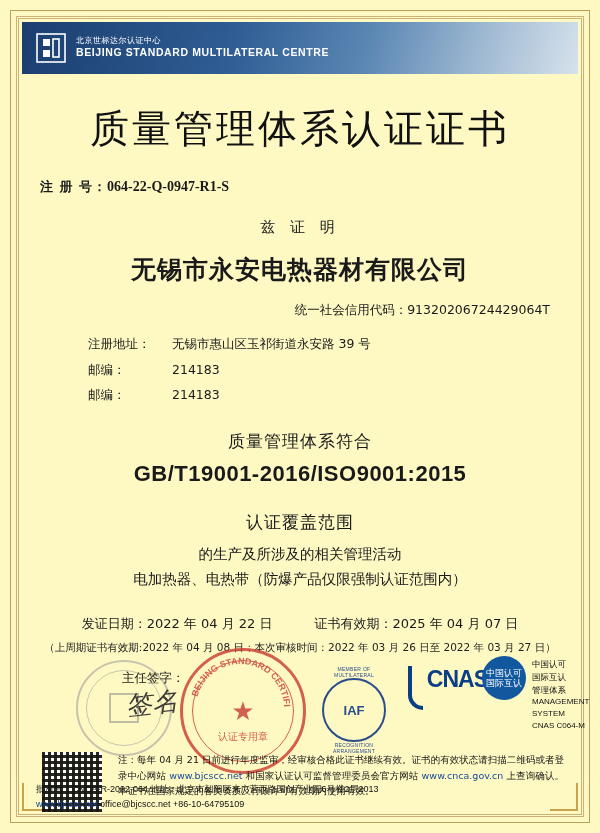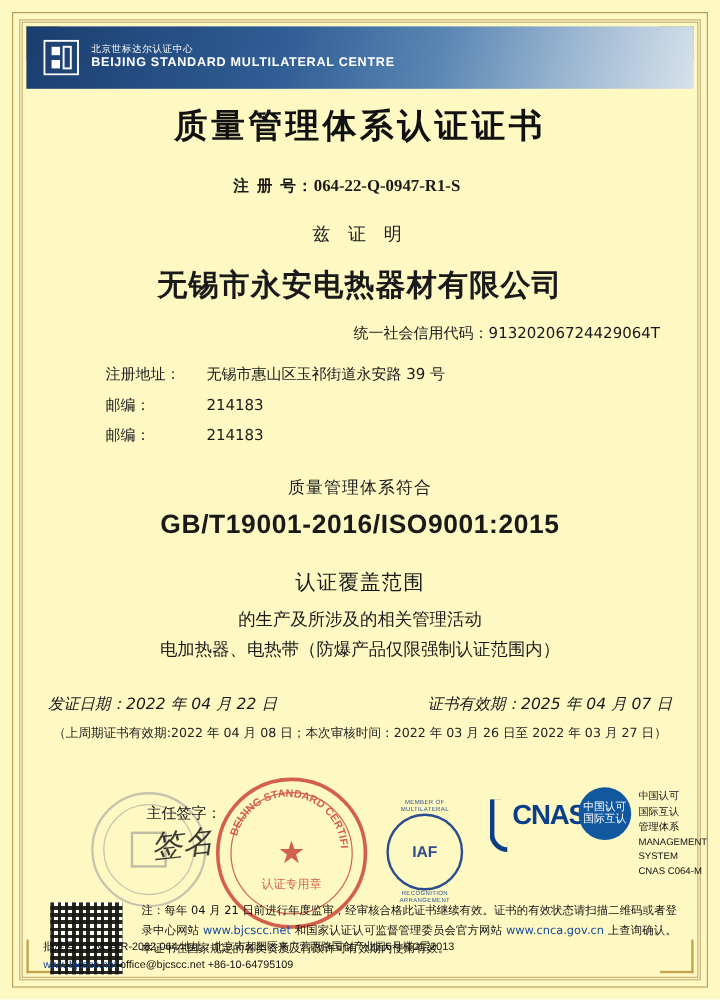--- a/index.html
+++ b/index.html
@@ -78,29 +78,30 @@
     font-family: "Liberation Sans", sans-serif;
   }
 
   
   .content {
     position: absolute;
     left: 40px; right: 40px; top: 86px;
     text-align: center;
   }
   .doc-title {
-    font-size: 28px;
-    font-weight: bold;
+    font-size: 39px;
+    font-weight: normal;
     letter-spacing: 3px;
+    margin-top: 16px;
     font-family: "DejaVu Sans", sans-serif;
     color: #111;
   }
   .reg-no {
     margin-top: 22px;
-    text-align: center;
+    text-align: left;
     padding-right: 22px;
     font-size: 14px;
     font-weight: bold;
     font-family: "Liberation Serif", serif;
   }
   .reg-no .lbl { letter-spacing: 1px; font-family: "DejaVu Sans", sans-serif; font-size: 13px;}
   .hereby {
     margin-top: 22px;
     font-size: 15px;
     letter-spacing: 5px;
@@ -126,21 +127,21 @@
     padding-left: 48px;
     font-size: 12.5px;
     line-height: 2.05;
     font-family: "DejaVu Sans", sans-serif;
   }
   .addr-row .k { display: inline-block; min-width: 66px; }
   .addr-row .v { margin-left: 14px; }
 
   .std-label {
     margin-top: 22px;
-    font-size: 14px;
+    font-size: 17px;
     letter-spacing: 1px;
     font-family: "DejaVu Sans", sans-serif;
     text-align: center;
   }
   .std-code {
     margin-top: 8px;
     font-size: 22px;
     font-weight: bold;
     letter-spacing: 0.5px;
     font-family: "Liberation Sans", sans-serif;
@@ -155,23 +156,22 @@
     margin-top: 8px;
     font-size: 14.5px;
     line-height: 1.75;
     font-family: "DejaVu Sans", sans-serif;
   }
   .dates {
     margin-top: 22px;
     font-size: 13px;
     font-family: "DejaVu Sans", sans-serif;
     display: flex;
-    justify-content: space-between;
+    justify-content: center;
     gap: 42px;
-    font-style: italic;
   }
   .dates-sub {
     margin-top: 8px;
     font-size: 10.5px;
     font-family: "DejaVu Sans", sans-serif;
     color: #222;
   }
 
   
   .seal-area {

